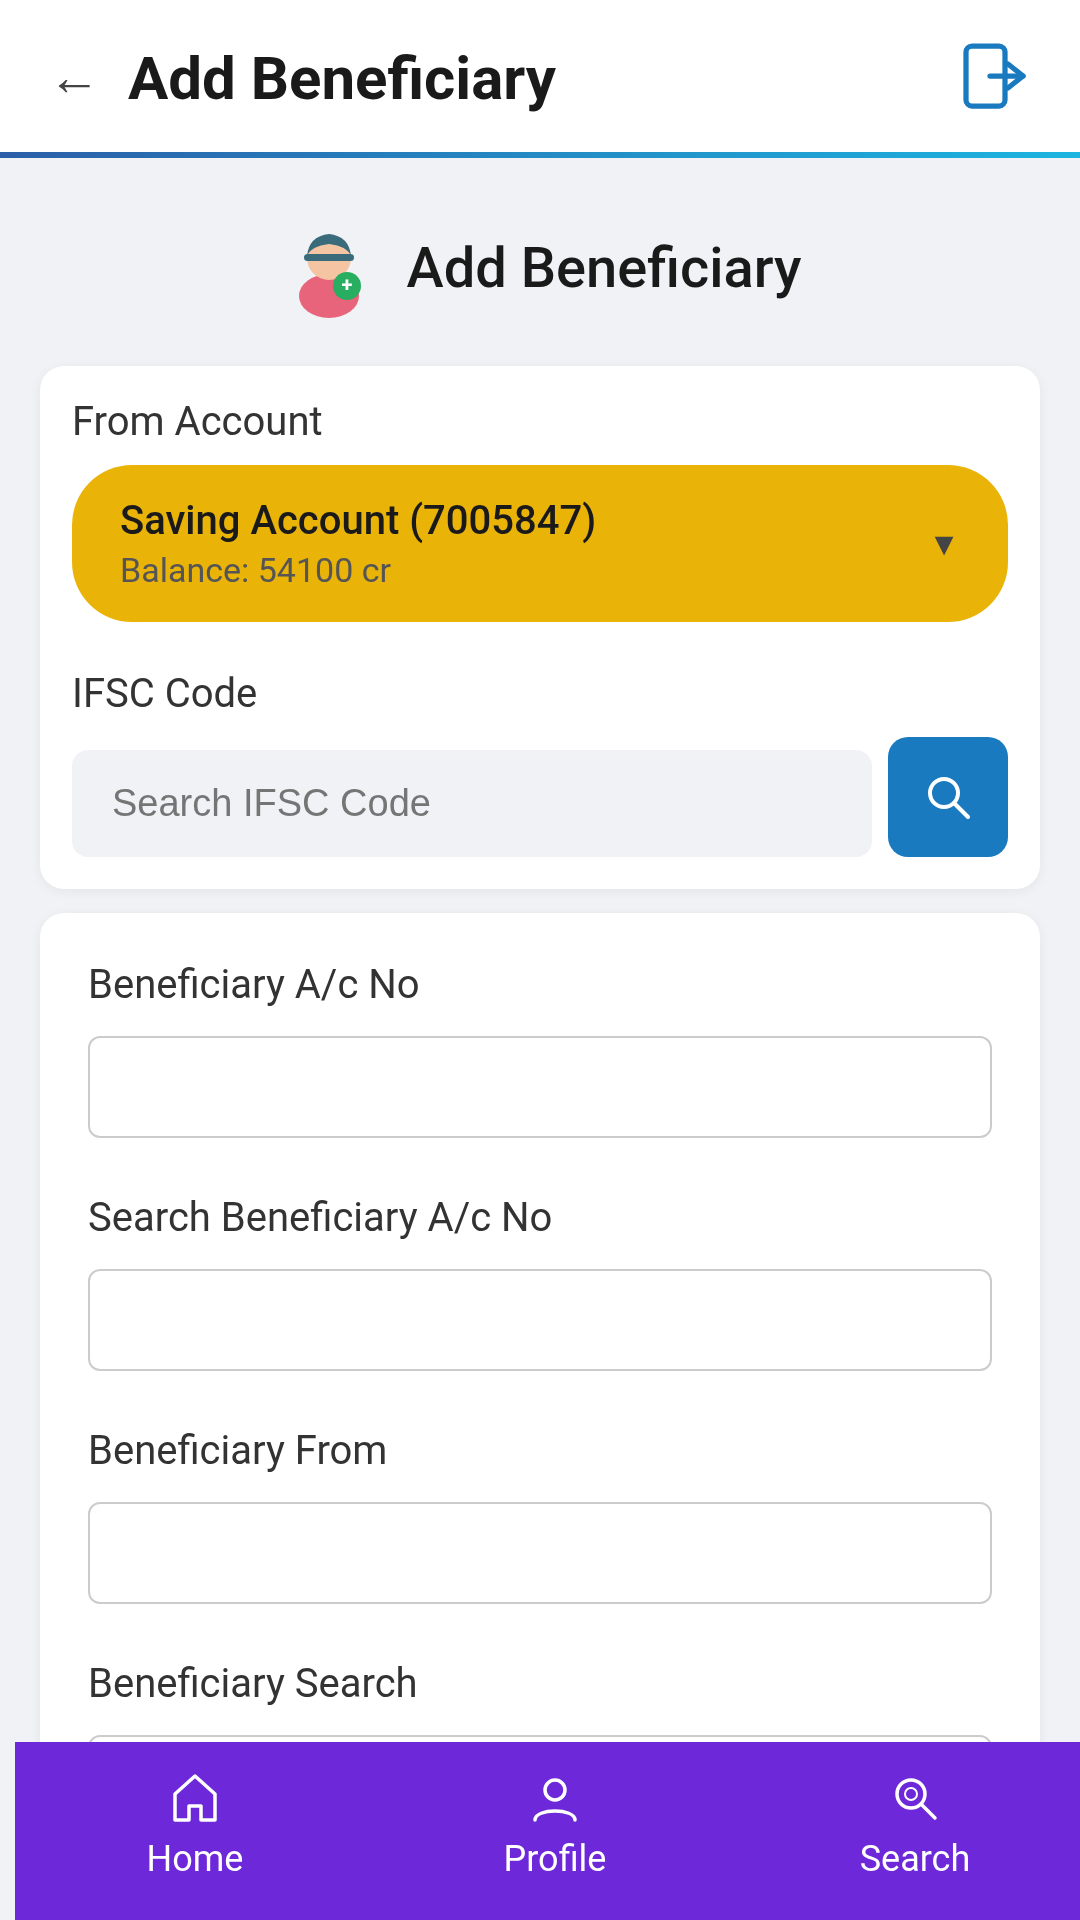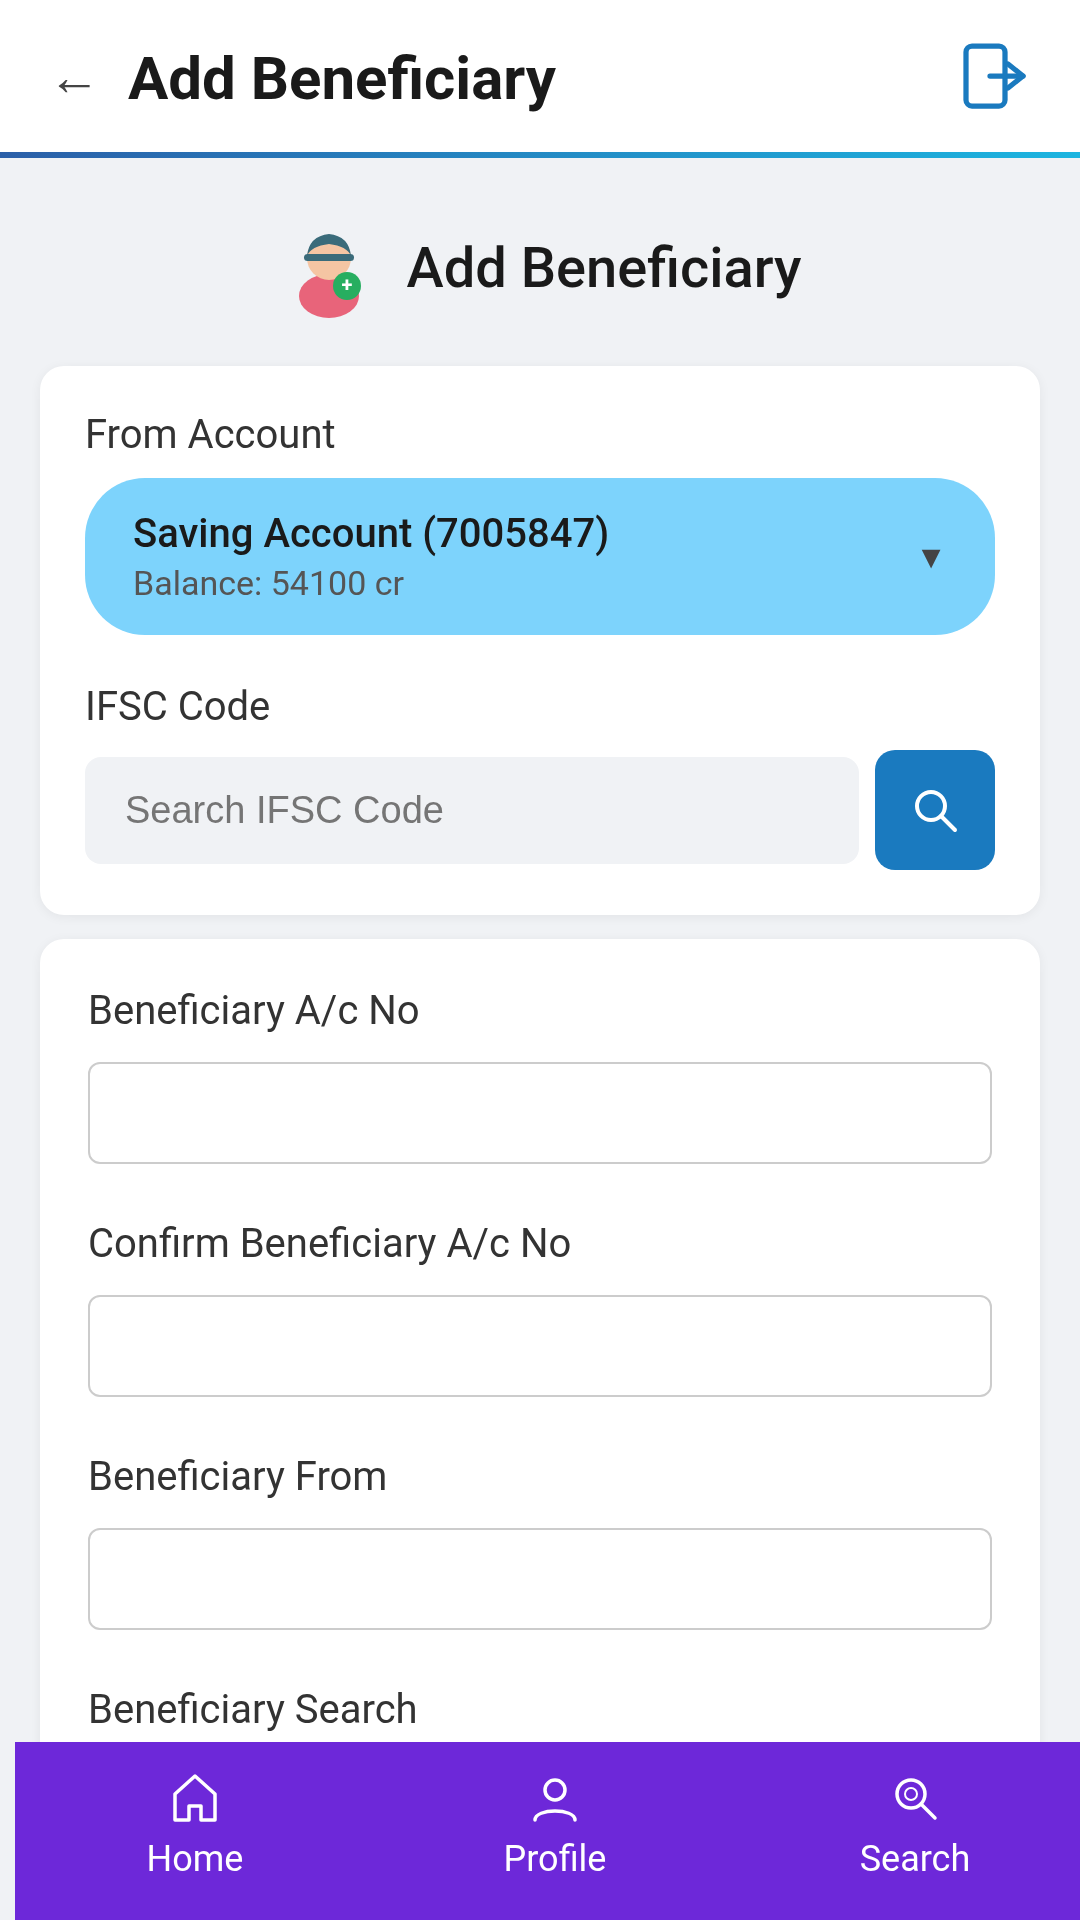--- a/index.html
+++ b/index.html
@@ -75,35 +75,35 @@
     .subtitle-text {
       font-size: 56px;
       font-weight: 500;
       color: #1a1a1a;
     }
 
     
     .card {
       background: #fff;
       border-radius: 24px;
-      padding: 45px;
+      padding: 32px;
       margin-bottom: 24px;
       box-shadow: 0 2px 12px rgba(0,0,0,0.06);
     }
 
     .field-label {
       font-size: 40px;
       color: #333;
       margin-bottom: 20px;
       font-weight: 400;
     }
 
     
     .account-dropdown {
-      background: #7dd3fc;
+      background: #eab308;
       border-radius: 60px;
       padding: 32px 48px;
       display: flex;
       align-items: center;
       justify-content: space-between;
       cursor: pointer;
     }
 
     .account-info .account-name {
       font-size: 40px;
@@ -123,21 +123,21 @@
     }
 
     
     .ifsc-section {
       margin-top: 48px;
       padding-top: 0;
     }
 
     .ifsc-input-row {
       display: flex;
-      align-items: center;
+      align-items: flex-end;
       gap: 16px;
     }
 
     .ifsc-input {
       flex: 1;
       background: #f0f2f5;
       border: none;
       border-radius: 16px;
       padding: 32px 40px;
       font-size: 38px;
@@ -293,21 +293,21 @@
     </div>
 
     <div class="form-card">
 
       <div class="form-field">
         <div class="field-label">Beneficiary A/c No</div>
         <input class="text-input" type="text" style="">
       </div>
 
       <div class="form-field">
-        <div class="field-label">Confirm Beneficiary A/c No</div>
+        <div class="field-label">Search Beneficiary A/c No</div>
         <input class="text-input" type="text" style="">
       </div>
 
       <div class="form-field">
         <div class="field-label">Beneficiary From</div>
         <input class="text-input" type="text" style="">
       </div>
 
       <div class="form-field">
         <div class="field-label">Beneficiary Search</div>

